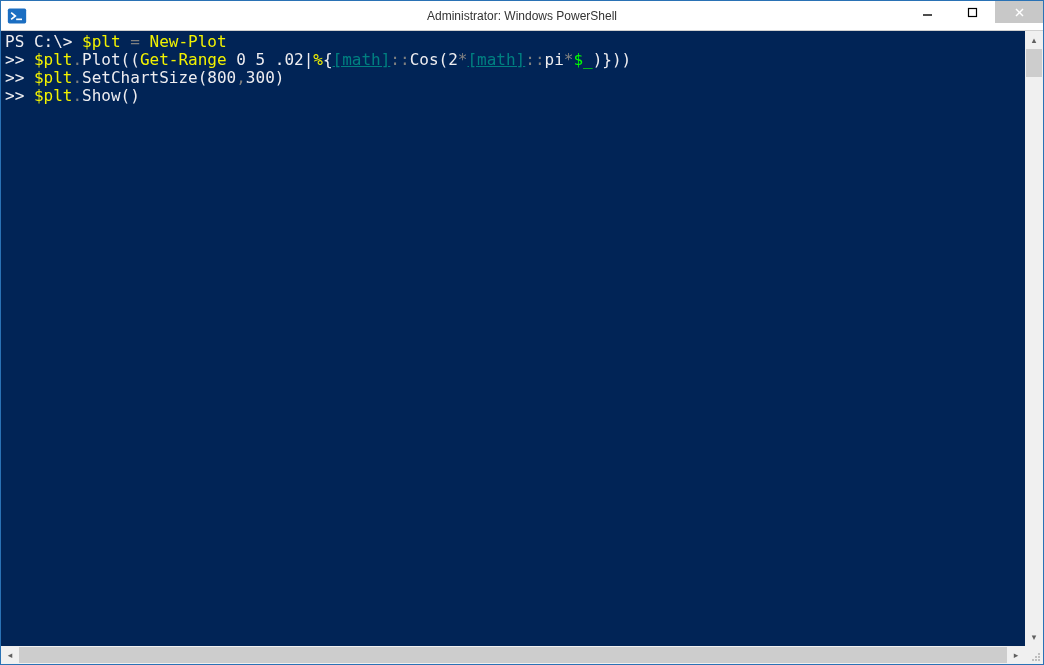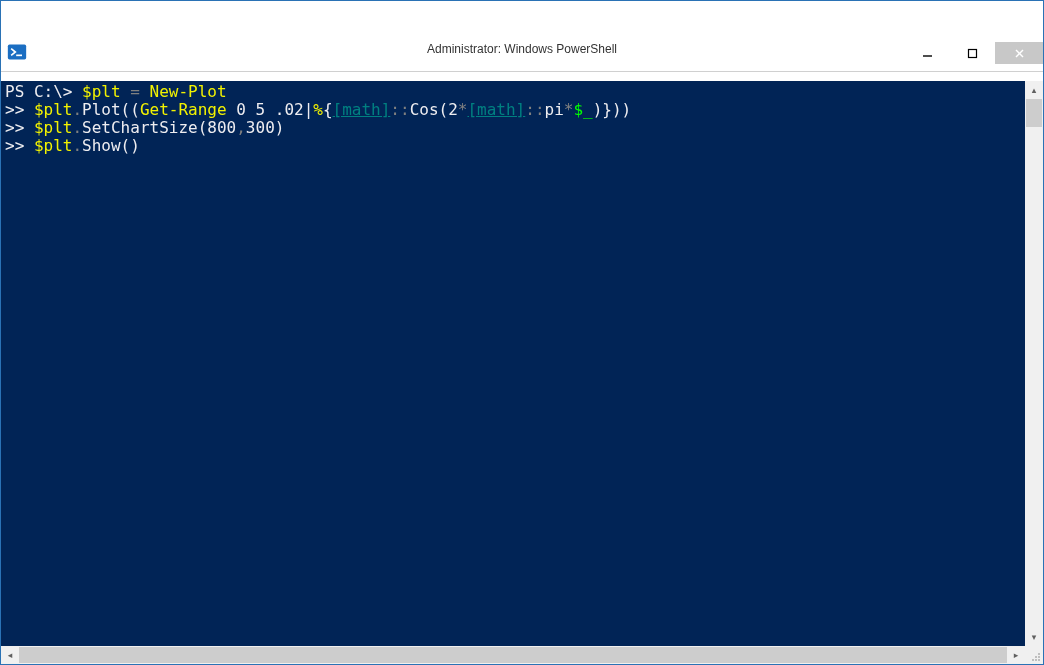--- a/index.html
+++ b/index.html
@@ -19,24 +19,23 @@
       height: 665px;
       display: flex;
       flex-direction: column;
       border: 1px solid #2a72b5;
       background: #fff;
     }
     .titlebar {
       height: 30px;
       background: #fff;
       display: flex;
-      align-items: flex-start;
+      align-items: center;
       position: relative;
       border-bottom: 1px solid #d0d0d0;
-      margin-top: 41px;
     }
     .app-icon {
       width: 20px;
       height: 20px;
       margin-left: 6px;
       display: inline-flex;
       align-items: center;
       justify-content: center;
     }
     .title-text {
@@ -72,21 +71,20 @@
       width: 11px;
       height: 11px;
     }
     .terminal-wrap {
       flex: 1;
       display: flex;
       flex-direction: column;
       background: #c2410c;
       position: relative;
       min-height: 0;
-      margin-top: 9px;
     }
     .terminal {
       flex: 1;
       background: #012456;
       font-family: Consolas, "Lucida Console", monospace;
       font-size: 16px;
       line-height: 18px;
       padding: 2px 4px;
       white-space: pre;
       overflow: hidden;

